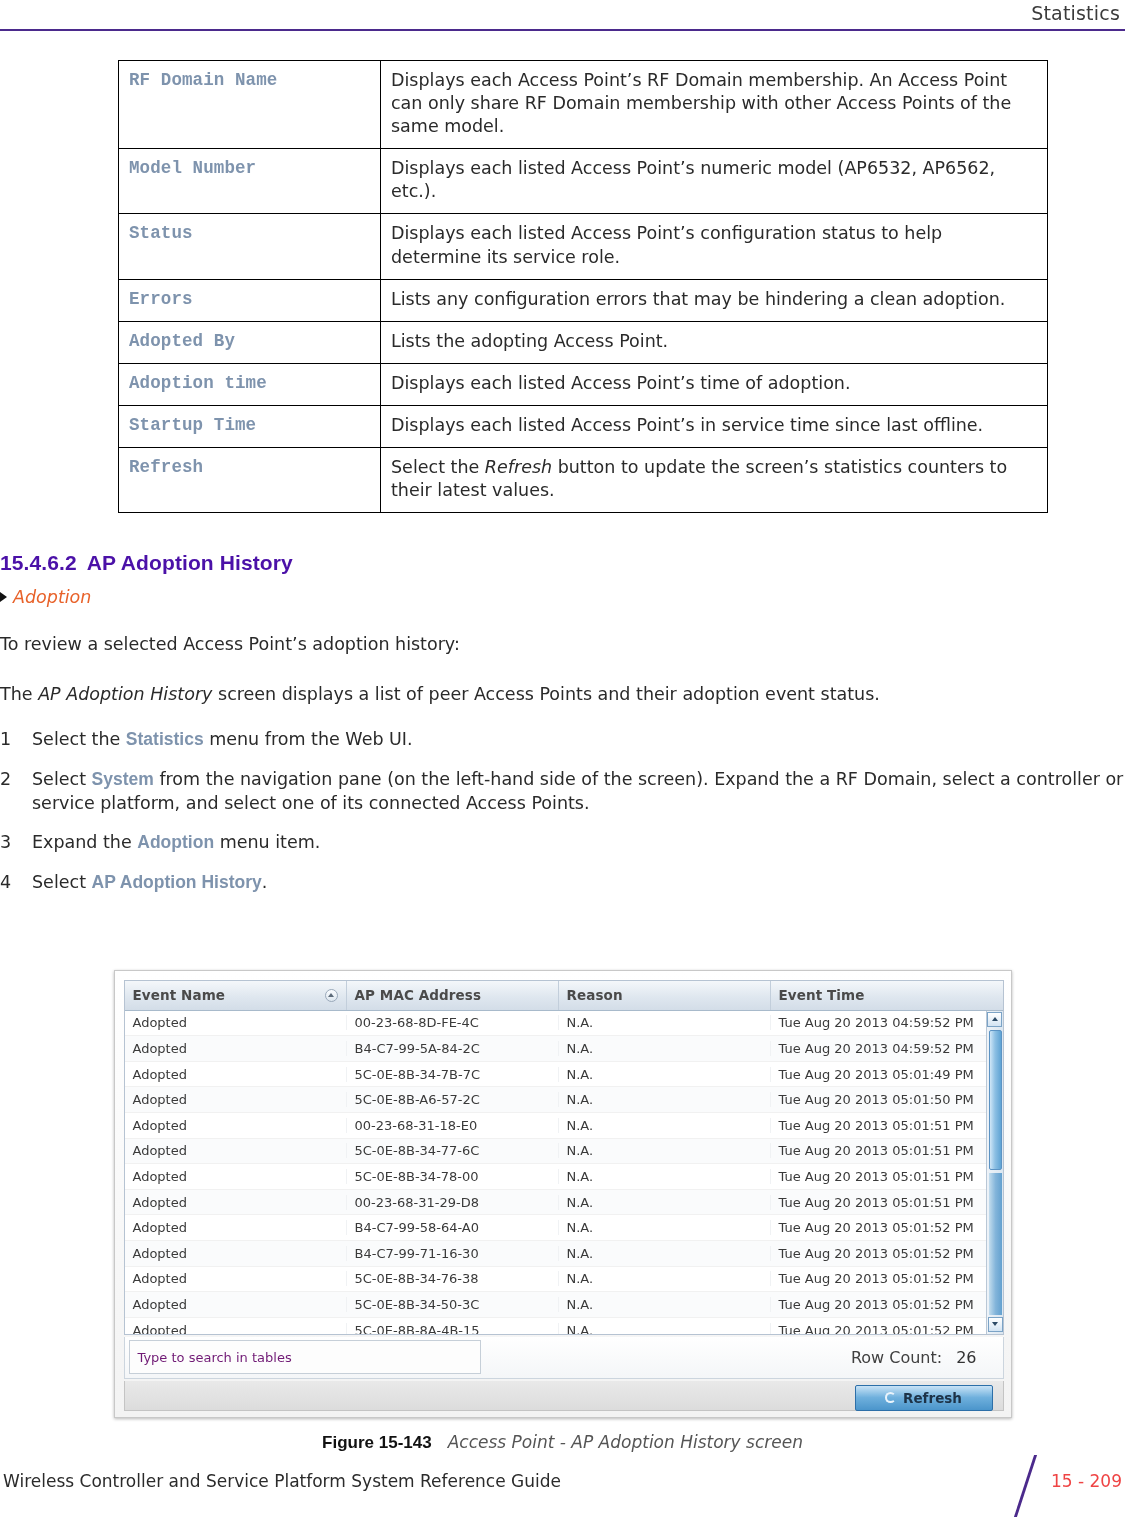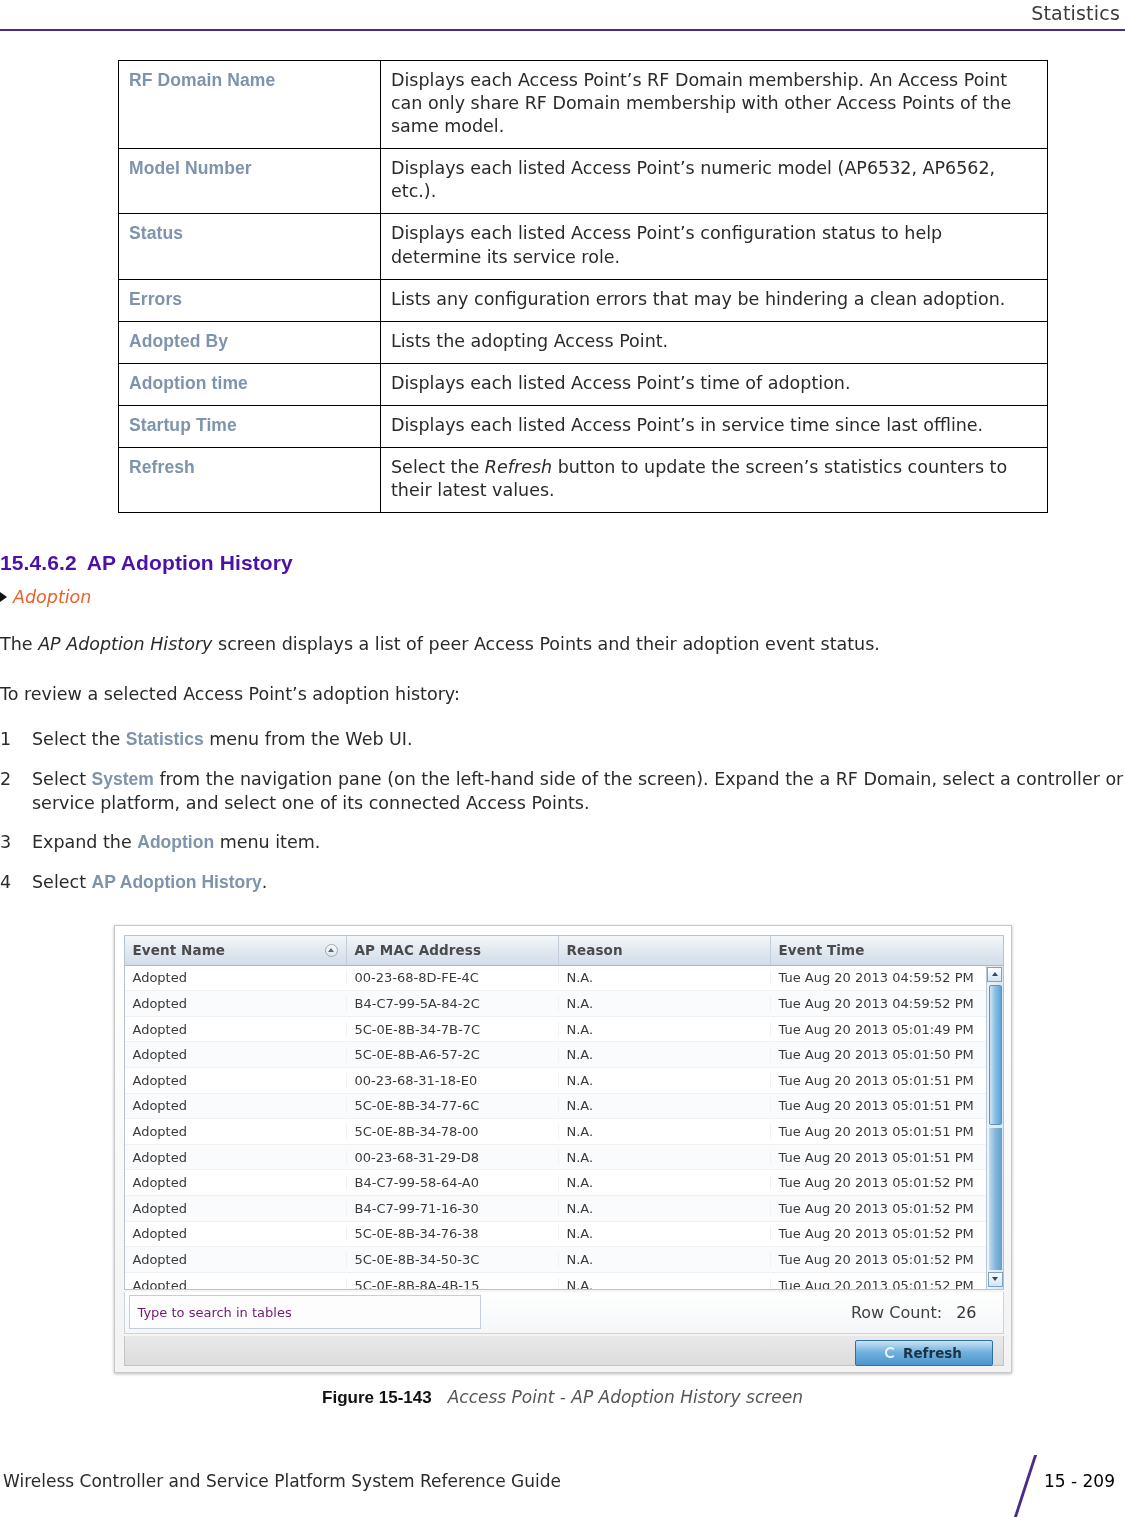--- a/index.html
+++ b/index.html
@@ -55,21 +55,21 @@
     padding: 8px 10px 10px 10px;
     vertical-align: top;
     font-size: 17.5px;
     line-height: 1.32;
     font-family: "DejaVu Sans", sans-serif;
   }
   .ref-table td.term {
     width: 262px;
     font-weight: bold;
     color: #7e93ad;
-    font-family: Liberation Sans, sans-serif;
+    font-family: Liberation Mono, monospace;
     letter-spacing: .1px;
   }
   .ref-table td.desc {
     color: #2a2a2a;
   }
   .ref-table td.desc i { font-style: italic; }
 
   
   .sec-head {
     margin: 38px 8px 0 0;
@@ -140,20 +140,21 @@
   }
   .shot {
     width: 898px;
     height: 448px;
     background: linear-gradient(#ffffff, #f3f3f3);
     border: 1px solid #c8c8c8;
     box-shadow: 0 1px 3px rgba(0,0,0,.28);
     position: relative;
     padding: 8px 8px 0 16px;
     filter: blur(.15px);
+    margin-top: 45px;
   }
   .grid {
     position: absolute;
     left: 9px; top: 9px;
     width: 880px;
     height: 355px;
     background: #fff;
     border: 1px solid #b6c3d2;
     overflow: hidden;
   }
@@ -363,23 +364,23 @@
   }
   .page-footer .guide {
     position: absolute;
     left: 3px; bottom: 26px;
     font-size: 17px;
     color: #2b2b2b;
     font-family: "DejaVu Sans", sans-serif;
   }
   .page-footer .pageno {
     position: absolute;
-    right: 10px; bottom: 26px;
+    right: 3px; bottom: 26px;
     font-size: 17px;
-    color: #000000;
+    color: #ef4444;
     font-family: "DejaVu Sans", sans-serif;
   }
   .page-footer .slash {
     position: absolute;
     right: 98px; bottom: 0px;
     width: 3px; height: 62px;
     background: #4b2a8c;
     transform: skewX(-18deg);
   }
 </style>
@@ -432,23 +433,23 @@
 
   <div class="sec-head">
     <span class="num">15.4.6.2</span><span>AP Adoption History</span>
   </div>
 
   <div class="xref">
     <span class="tri"></span>
     <span>Adoption</span>
   </div>
 
+  <p class="body">To review a selected Access Point’s adoption history:</p>
+
   <p class="body"><span>The </span><i>AP Adoption History</i><span> screen displays a list of peer Access Points and their adoption event status.</span></p>
-
-  <p class="body">To review a selected Access Point’s adoption history:</p>
 
   <div class="steps">
     <div class="step">
       <div class="n">1</div>
       <div class="txt"><span>Select the </span><b>Statistics</b><span> menu from the Web UI.</span></div>
     </div>
     <div class="step">
       <div class="n">2</div>
       <div class="txt"><span>Select </span><b>System</b><span> from the navigation pane (on the left-hand side of the screen). Expand the a RF Domain, select a controller or service platform, and select one of its connected Access Points.</span></div>
     </div>

